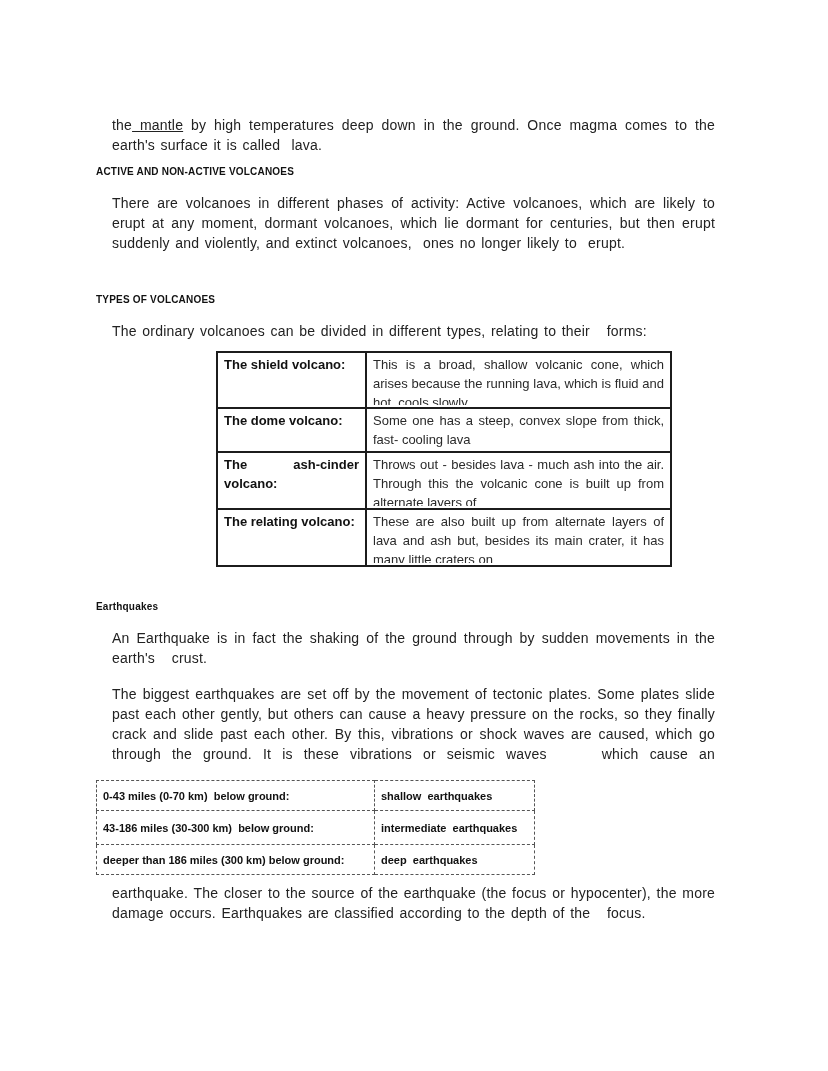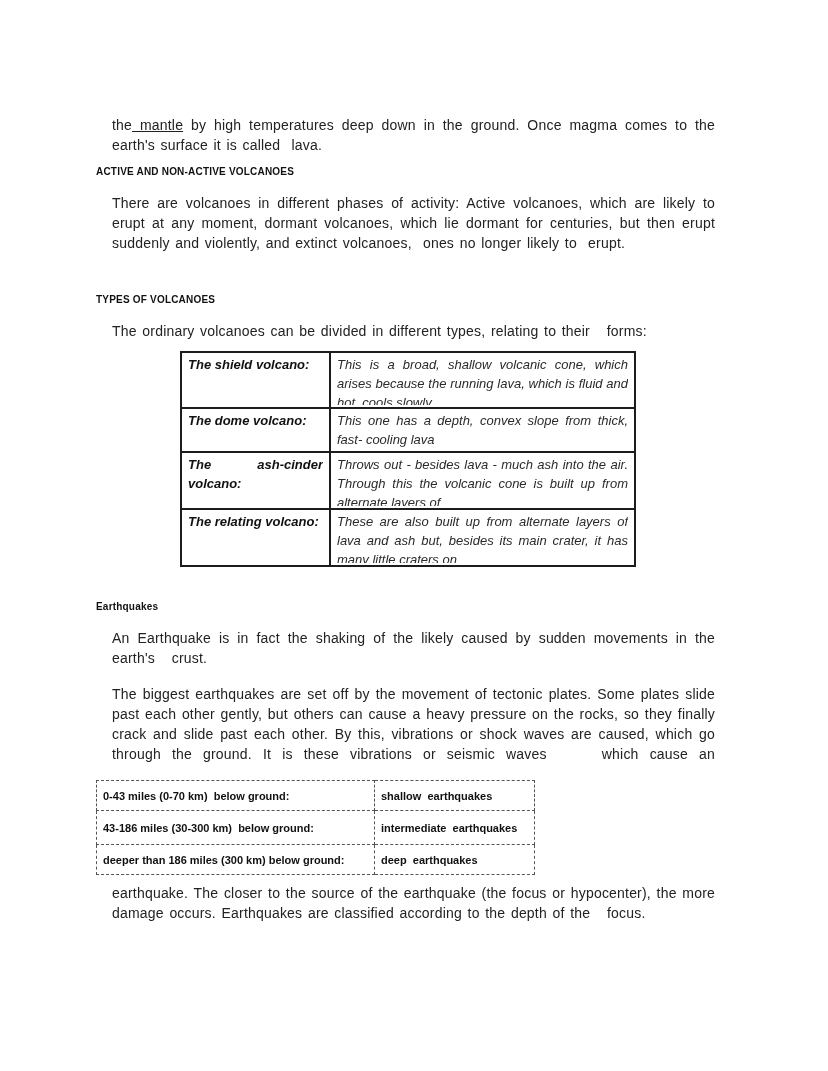--- a/index.html
+++ b/index.html
@@ -42,22 +42,21 @@
   #earthquakes-heading  { margin-bottom: 12px; }
   #earthquakes-p1       { margin-bottom: 11px; }
   #earthquakes-p2       { margin-bottom: 0; text-align-last: justify; }
   #earthquakes-p3       { margin-top: 8px; }
 
   
   table.volcano-table {
     border-collapse: collapse;
     table-layout: fixed;
     width: 454px;
-    margin: 0 0 34px 84px;
-    font-style: italic;
+    margin: 0 0 34px 120px;
   }
   .volcano-table td {
     border: 2px solid #1c1c1c;
     vertical-align: top;
     padding: 2px 6px;
   }
   .volcano-table td .clipbox {
     overflow: hidden;
     font-size: 13px;
     line-height: 19px;
@@ -120,21 +119,21 @@
           </td>
       <td>
             <div class="clipbox h50">This is a broad, shallow volcanic cone, which arises because the running lava, which is fluid and hot, cools slowly</div>
           </td>
     </tr>
     <tr>
       <td class="type-cell">
             <div class="clipbox h38">The dome volcano:</div>
           </td>
       <td>
-            <div class="clipbox h38">This one has a depth, convex slope from thick, fast- cooling lava</div>
+            <div class="clipbox h38">Some one has a steep, convex slope from thick, fast- cooling lava</div>
           </td>
     </tr>
     <tr>
       <td class="type-cell">
             <div class="clipbox h51">The ash-cinder volcano:</div>
           </td>
       <td>
             <div class="clipbox h51">Throws out - besides lava - much ash into the air. Through this the volcanic cone is built up from alternate layers of</div>
           </td>
     </tr>
@@ -144,21 +143,21 @@
           </td>
       <td>
             <div class="clipbox h51">These are also built up from alternate layers of lava and ash but, besides its main crater, it has many little  craters on</div>
           </td>
     </tr>
   </tbody>
     </table>
 
   <p class="heading" id="earthquakes-heading">Earthquakes</p>
 
-  <p class="body-text" id="earthquakes-p1">An Earthquake is in fact the shaking of the likely caused by sudden movements in the earth's   crust.</p>
+  <p class="body-text" id="earthquakes-p1">An Earthquake is in fact the shaking of the ground through by sudden movements in the earth's   crust.</p>
 
   <p class="body-text" id="earthquakes-p2">The biggest earthquakes are set off by the movement of tectonic plates. Some plates slide past each other gently, but others can cause a heavy pressure on the rocks, so they finally crack and slide past each other. By this, vibrations or shock waves are caused, which go through the ground. It is these vibrations or seismic waves     which cause an</p>
 
   <table class="depth-table">
     <colgroup>
         <col style="width:278px">
         <col style="width:160px">
       </colgroup>
     <tbody>
         <tr class="depth-row-1">

